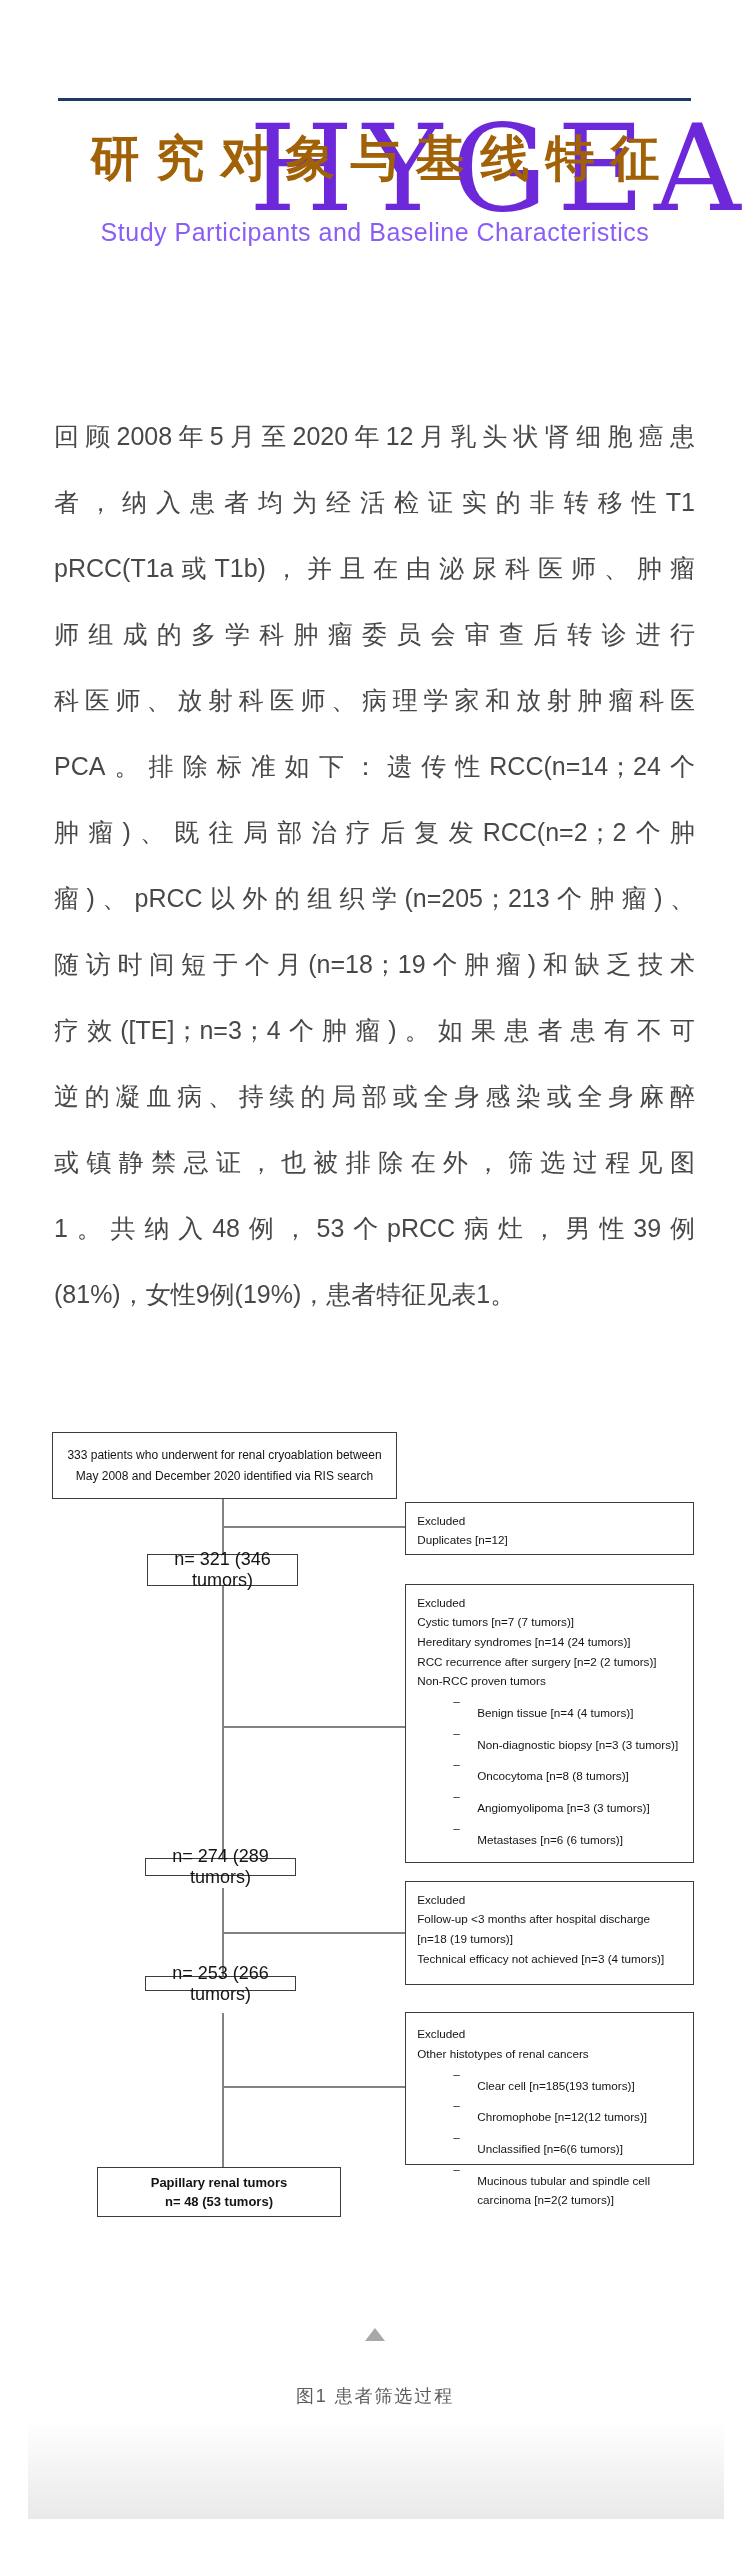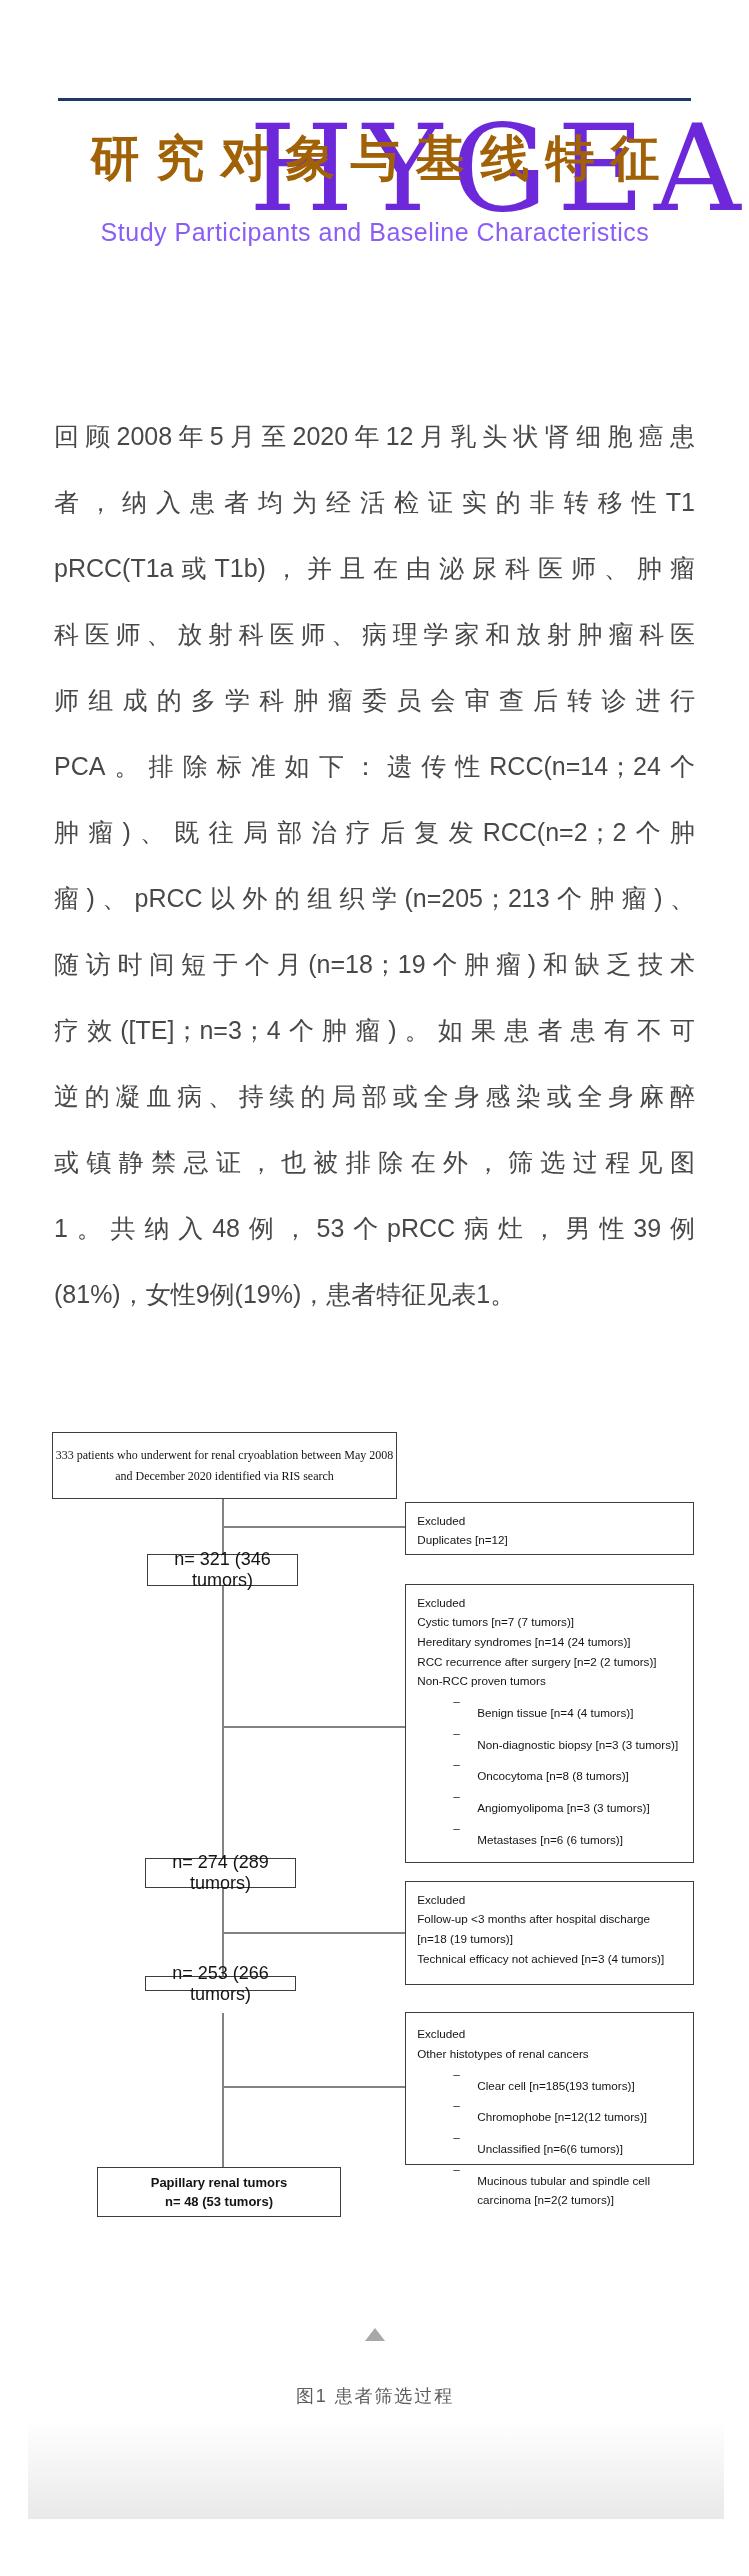--- a/index.html
+++ b/index.html
@@ -18,24 +18,24 @@
   
   .paragraph{position:absolute;left:54px;top:403px;width:641px;font-size:25px;color:#484848;z-index:1;}
   .paragraph .bl-line{height:66px;line-height:66px;overflow:hidden;
         text-align:justify;text-align-last:justify;}
   .paragraph .bl-line:last-child{text-align-last:left;}
 
   
   .fc-box{position:absolute;box-sizing:border-box;border:0.9px solid #3d3d3d;background:#fff;
         font-size:11.7px;color:#141414;z-index:1;}
   .fc-center{display:flex;align-items:center;justify-content:center;text-align:center;}
-  .fc-initial{left:52px;top:1432px;width:345px;height:67px;font-size:12px;line-height:20.6px;padding:0 2px;font-family:Liberation Serif, serif;}
+  .fc-initial{left:52px;top:1432px;width:345px;height:67px;font-size:12px;line-height:20.6px;padding:0 2px;}
   .fc-n{left:147px;width:151px;height:32px;font-size:18px;}
   .fc-n321{top:1554px;}
-  .fc-n274{top:1858px;left:145px;height:30px;}
+  .fc-n274{top:1858px;left:145px;height:18px;}
   .fc-n253{top:1976px;left:145px;height:15px;}
   .fc-final{left:97px;top:2167px;width:244px;height:50px;font-weight:bold;font-size:13px;line-height:19px;}
   .fc-excl{left:405px;width:289px;padding:7.5px 11.2px;line-height:19.7px;}
   .fc-excl1{top:1502px;height:53px;}
   .fc-excl2{top:1584px;height:279px;}
   .fc-excl3{top:1881px;height:104px;}
   .fc-excl4{top:2012px;height:153px;padding-top:11.2px;}
   .fc-excl .bl-line{line-height:19.7px;}
   .fc-excl .bl-li{display:flex;line-height:19.7px;}
   .fc-excl .dash{flex:0 0 24px;margin-left:36px;}
@@ -67,22 +67,22 @@
 
   <div class="rule"></div>
   <div class="watermark">HYGEA</div>
   <h1 class="title" style="margin:0;">研究对象与基线特征</h1>
   <div class="subtitle">Study Participants and Baseline Characteristics</div>
 
   <div class="paragraph">
       <div class="bl-line">回顾2008年5月至2020年12月乳头状肾细胞癌患</div>
       <div class="bl-line">者，纳入患者均为经活检证实的非转移性T1</div>
       <div class="bl-line">pRCC(T1a或T1b)，并且在由泌尿科医师、肿瘤</div>
+      <div class="bl-line">师组成的多学科肿瘤委员会审查后转诊进行</div>
       <div class="bl-line">科医师、放射科医师、病理学家和放射肿瘤科医</div>
-      <div class="bl-line">师组成的多学科肿瘤委员会审查后转诊进行</div>
       <div class="bl-line">PCA。排除标准如下：遗传性RCC(n=14；24个</div>
       <div class="bl-line">肿瘤)、既往局部治疗后复发RCC(n=2；2个肿</div>
       <div class="bl-line">瘤)、pRCC以外的组织学(n=205；213个肿瘤)、</div>
       <div class="bl-line">随访时间短于个月(n=18；19个肿瘤)和缺乏技术</div>
       <div class="bl-line">疗效([TE]；n=3；4个肿瘤)。如果患者患有不可</div>
       <div class="bl-line">逆的凝血病、持续的局部或全身感染或全身麻醉</div>
       <div class="bl-line">或镇静禁忌证，也被排除在外，筛选过程见图</div>
       <div class="bl-line">1。共纳入48例，53个pRCC病灶，男性39例</div>
       <div class="bl-line">(81%)，女性9例(19%)，患者特征见表1。</div>
     </div>

